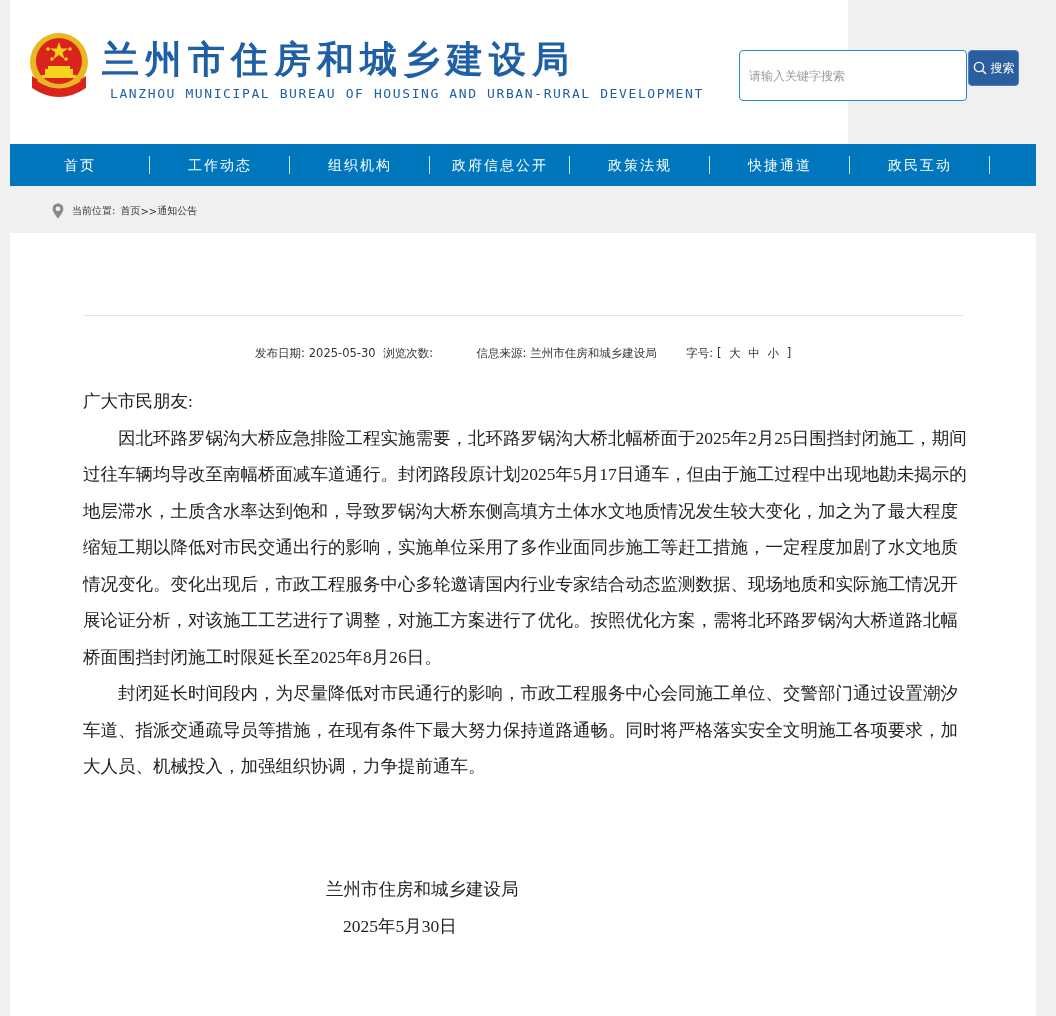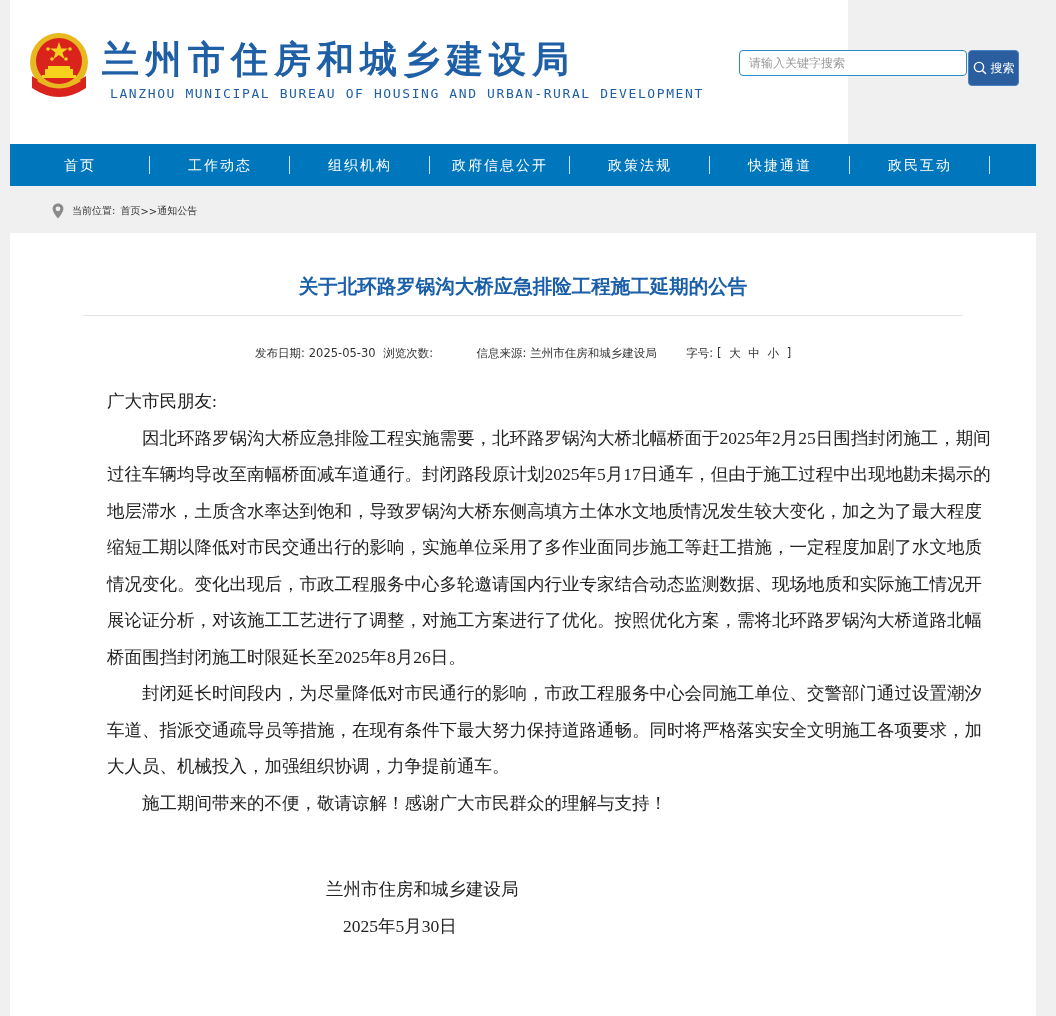--- a/index.html
+++ b/index.html
@@ -5,21 +5,21 @@
   * { box-sizing: border-box; margin: 0; padding: 0; }
   html, body { width: 1056px; height: 1016px; overflow: hidden; }
   body { background: #f0f0f0; font-family: "DejaVu Sans", "Liberation Sans", sans-serif; color: #333; position: relative; }
 
   .header { position: absolute; left: 10px; top: 0; width: 838px; height: 144px; background: #ffffff; }
   .emblem { position: absolute; left: 18px; top: 32px; width: 62px; height: 68px; }
   .site-title { position: absolute; left: 92px; top: 38px; font-size: 37px; font-weight: bold; color: #1f5fa6; letter-spacing: 6px; white-space: nowrap; line-height: 44px; }
   .site-subtitle { position: absolute; left: 100px; top: 86px; font-size: 13px; font-weight: normal; color: #1f5fa6; letter-spacing: 1.6px; white-space: nowrap; font-family: "DejaVu Sans Mono", monospace; }
 
   .search { position: absolute; left: 739px; top: 50px; height: 36px; display: flex; }
-  .search-input { width: 228px; height: 26px; border: 1px solid #2a8ac8; border-radius: 4px; background: #fff; padding: 0 9px; font-size: 12px; color: #999; outline: none; font-family: "DejaVu Sans", sans-serif; }
+  .search-input { width: 228px; height: 51px; border: 1px solid #2a8ac8; border-radius: 4px; background: #fff; padding: 0 9px; font-size: 12px; color: #999; outline: none; font-family: "DejaVu Sans", sans-serif; }
   .search-input::placeholder { color: #9a9a9a; }
   .search-btn { margin-left: 1px; width: 51px; height: 36px; border-radius: 4px; background: #2b5e9e; border: 1px solid #4a82c0; color: #fff; font-size: 12px; display: flex; align-items: center; justify-content: center; gap: 4px; cursor: pointer; }
   .search-btn svg { width: 14px; height: 14px; }
 
   .nav { position: absolute; left: 10px; top: 144px; width: 1026px; height: 42px; background: #0077bd; display: flex; align-items: center; }
   .nav-item { width: 140px; text-align: center; color: #fff; font-size: 14px; letter-spacing: 2px; position: relative; cursor: pointer; line-height: 42px; }
   .nav-item::after { content: ""; position: absolute; right: 0; top: 12px; width: 1px; height: 18px; background: #cfe6f5; }
 
   .breadcrumb { position: absolute; left: 52px; top: 203px; display: flex; align-items: center; font-size: 10px; color: #333; justify-content: space-between; }
   .breadcrumb .pin { width: 12px; height: 16px; margin-right: 8px; }
@@ -27,21 +27,21 @@
 
   .content { position: absolute; left: 10px; top: 233px; width: 1026px; height: 783px; background: #fff; }
   .article-title { position: absolute; left: 0; width: 1026px; top: 40px; text-align: center; font-size: 19.5px; font-weight: bold; color: #1a5fa8; }
   .divider { position: absolute; left: 73px; top: 82px; width: 880px; height: 1px; background: #e3e3e3; }
   .meta { position: absolute; left: 0; width: 1026px; top: 108px; text-align: center; font-size: 11.5px; color: #333; white-space: nowrap; }
   .meta span { margin: 8px 2px; }
   .meta .gap { display: inline-block; width: 24px; }
   .meta .gap2 { display: inline-block; width: 14px; }
   .fs-btn { cursor: pointer; margin: 0 3px; }
 
-  .body { position: absolute; left: 73px; top: 150px; width: 885px; font-family: "Liberation Serif", "DejaVu Serif", serif; font-size: 17.5px; color: #222; line-height: 36.5px; margin-left: 24px; }
+  .body { position: absolute; left: 73px; top: 150px; width: 885px; font-family: "Liberation Serif", "DejaVu Serif", serif; font-size: 17.5px; color: #222; line-height: 36.5px; }
   .body p { margin: 0; }
   .body p.indent { text-indent: 2em; }
   .sign { position: absolute; left: 316px; top: 638px; font-family: "Liberation Serif", "DejaVu Serif", serif; font-size: 17.5px; color: #222; line-height: 37px; }
   .sign .date { padding-left: 17px; }
 </style>
 </head>
 <body>
 
 <div class="header">
   <svg class="emblem" viewBox="0 0 62 68">
@@ -89,40 +89,38 @@
     <circle cx="6" cy="5.8" r="2.4" fill="#f0f0f0"></circle>
   </svg>
   <span>当前位置:</span>
   <span style="width:5px;display:inline-block"></span>
   <a>首页</a>
   <span>&gt;&gt;</span>
   <a>通知公告</a>
 </div>
 
 <main class="content">
-  <h1 class="article-title">关于北环路罗锅沟大桥应急排险工程施工延期的公告</h1>
   <div class="divider"></div>
 
   <div class="meta">
     <span>发布日期:</span><span>2025-05-30</span>
     <span>浏览次数:</span><span></span>
     <span class="gap"></span>
     <span>信息来源:</span><span>兰州市住房和城乡建设局</span>
     <span class="gap2"></span>
     <span>字号:</span><span>[</span>
     <span class="fs-btn">大</span>
     <span class="fs-btn">中</span>
     <span class="fs-btn">小</span>
     <span>]</span>
   </div>
 
   <div class="body">
     <p>广大市民朋友:</p>
     <p class="indent">因北环路罗锅沟大桥应急排险工程实施需要，北环路罗锅沟大桥北幅桥面于2025年2月25日围挡封闭施工，期间过往车辆均导改至南幅桥面减车道通行。封闭路段原计划2025年5月17日通车，但由于施工过程中出现地勘未揭示的地层滞水，土质含水率达到饱和，导致罗锅沟大桥东侧高填方土体水文地质情况发生较大变化，加之为了最大程度缩短工期以降低对市民交通出行的影响，实施单位采用了多作业面同步施工等赶工措施，一定程度加剧了水文地质情况变化。变化出现后，市政工程服务中心多轮邀请国内行业专家结合动态监测数据、现场地质和实际施工情况开展论证分析，对该施工工艺进行了调整，对施工方案进行了优化。按照优化方案，需将北环路罗锅沟大桥道路北幅桥面围挡封闭施工时限延长至2025年8月26日。</p>
     <p class="indent">封闭延长时间段内，为尽量降低对市民通行的影响，市政工程服务中心会同施工单位、交警部门通过设置潮汐车道、指派交通疏导员等措施，在现有条件下最大努力保持道路通畅。同时将严格落实安全文明施工各项要求，加大人员、机械投入，加强组织协调，力争提前通车。</p>
-    <p class="indent">施工期间带来的不便，敬请谅解！感谢广大市民群众的理解与支持！</p>
   </div>
 
   <div class="sign">
     <div>兰州市住房和城乡建设局</div>
     <div class="date">2025年5月30日</div>
   </div>
 </main>
 
 </body></html>

